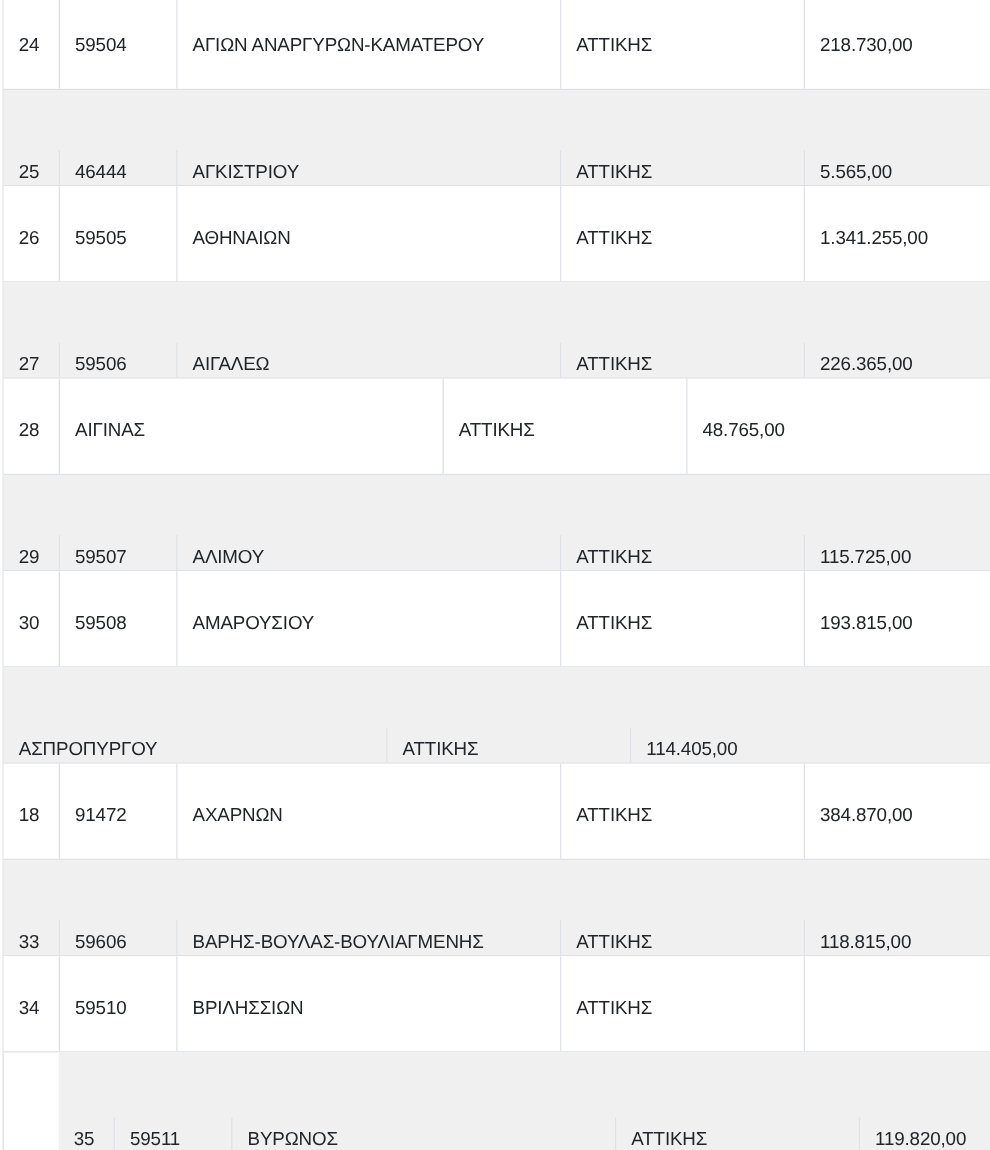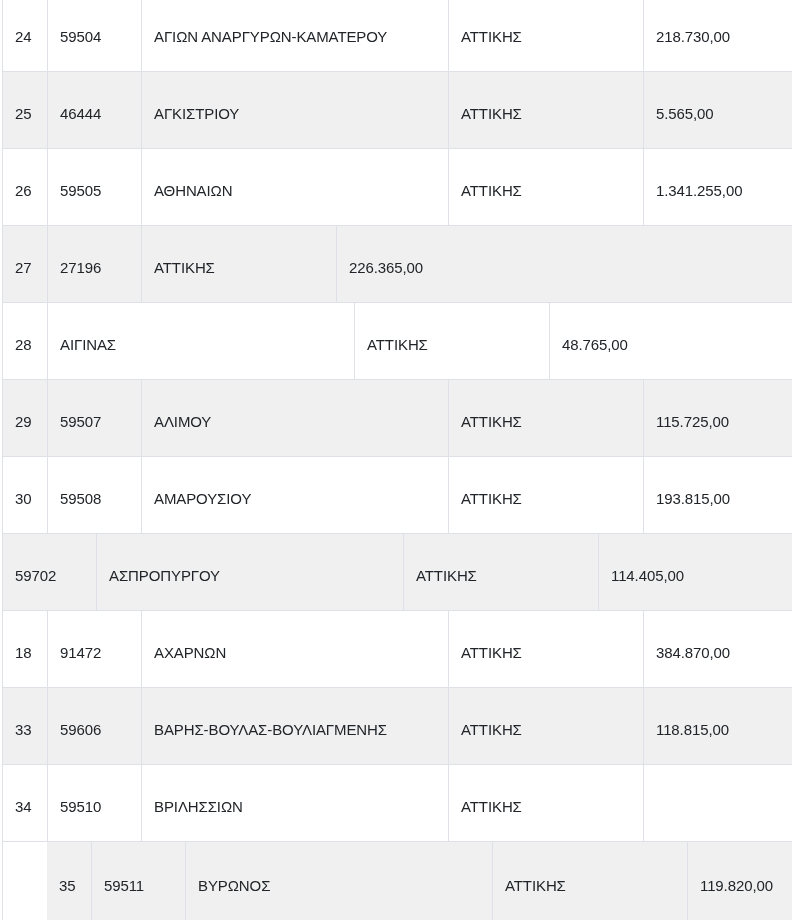--- a/index.html
+++ b/index.html
@@ -28,20 +28,21 @@
     border-left:1px solid var(--border);
   }
   .trow{
     display:flex;
     height:76px;
     border-bottom:1px solid var(--border);
     background:var(--bg);
   }
   .trow.striped{
     background:var(--stripe);
+    align-items:flex-end;
   }
   .trow:last-child{
     height:80px;
     border-bottom:none;
     margin-left:44px;
   }
   .cell{
     box-sizing:border-box;
     display:flex;
     align-items:center;
@@ -81,21 +82,22 @@
   </div>
       <div class="trow">
     <div class="cell c-num">26</div>
     <div class="cell c-code">59505</div>
     <div class="cell c-name">ΑΘΗΝΑΙΩΝ</div>
     <div class="cell c-region">ΑΤΤΙΚΗΣ</div>
     <div class="cell c-amount">1.341.255,00</div>
   </div>
       <div class="trow striped">
     <div class="cell c-num">27</div>
-    <div class="cell c-code">27196</div>
+    <div class="cell c-code">59506</div>
+    <div class="cell c-name">ΑΙΓΑΛΕΩ</div>
     <div class="cell c-region">ΑΤΤΙΚΗΣ</div>
     <div class="cell c-amount">226.365,00</div>
   </div>
       <div class="trow">
     <div class="cell c-num">28</div>
     <div class="cell c-name">ΑΙΓΙΝΑΣ</div>
     <div class="cell c-region">ΑΤΤΙΚΗΣ</div>
     <div class="cell c-amount">48.765,00</div>
   </div>
       <div class="trow striped">
@@ -106,21 +108,20 @@
     <div class="cell c-amount">115.725,00</div>
   </div>
       <div class="trow">
     <div class="cell c-num">30</div>
     <div class="cell c-code">59508</div>
     <div class="cell c-name">ΑΜΑΡΟΥΣΙΟΥ</div>
     <div class="cell c-region">ΑΤΤΙΚΗΣ</div>
     <div class="cell c-amount">193.815,00</div>
   </div>
       <div class="trow striped">
-    <div class="cell c-code">59702</div>
     <div class="cell c-name">ΑΣΠΡΟΠΥΡΓΟΥ</div>
     <div class="cell c-region">ΑΤΤΙΚΗΣ</div>
     <div class="cell c-amount">114.405,00</div>
   </div>
       <div class="trow">
     <div class="cell c-num">18</div>
     <div class="cell c-code">91472</div>
     <div class="cell c-name">ΑΧΑΡΝΩΝ</div>
     <div class="cell c-region">ΑΤΤΙΚΗΣ</div>
     <div class="cell c-amount">384.870,00</div>

